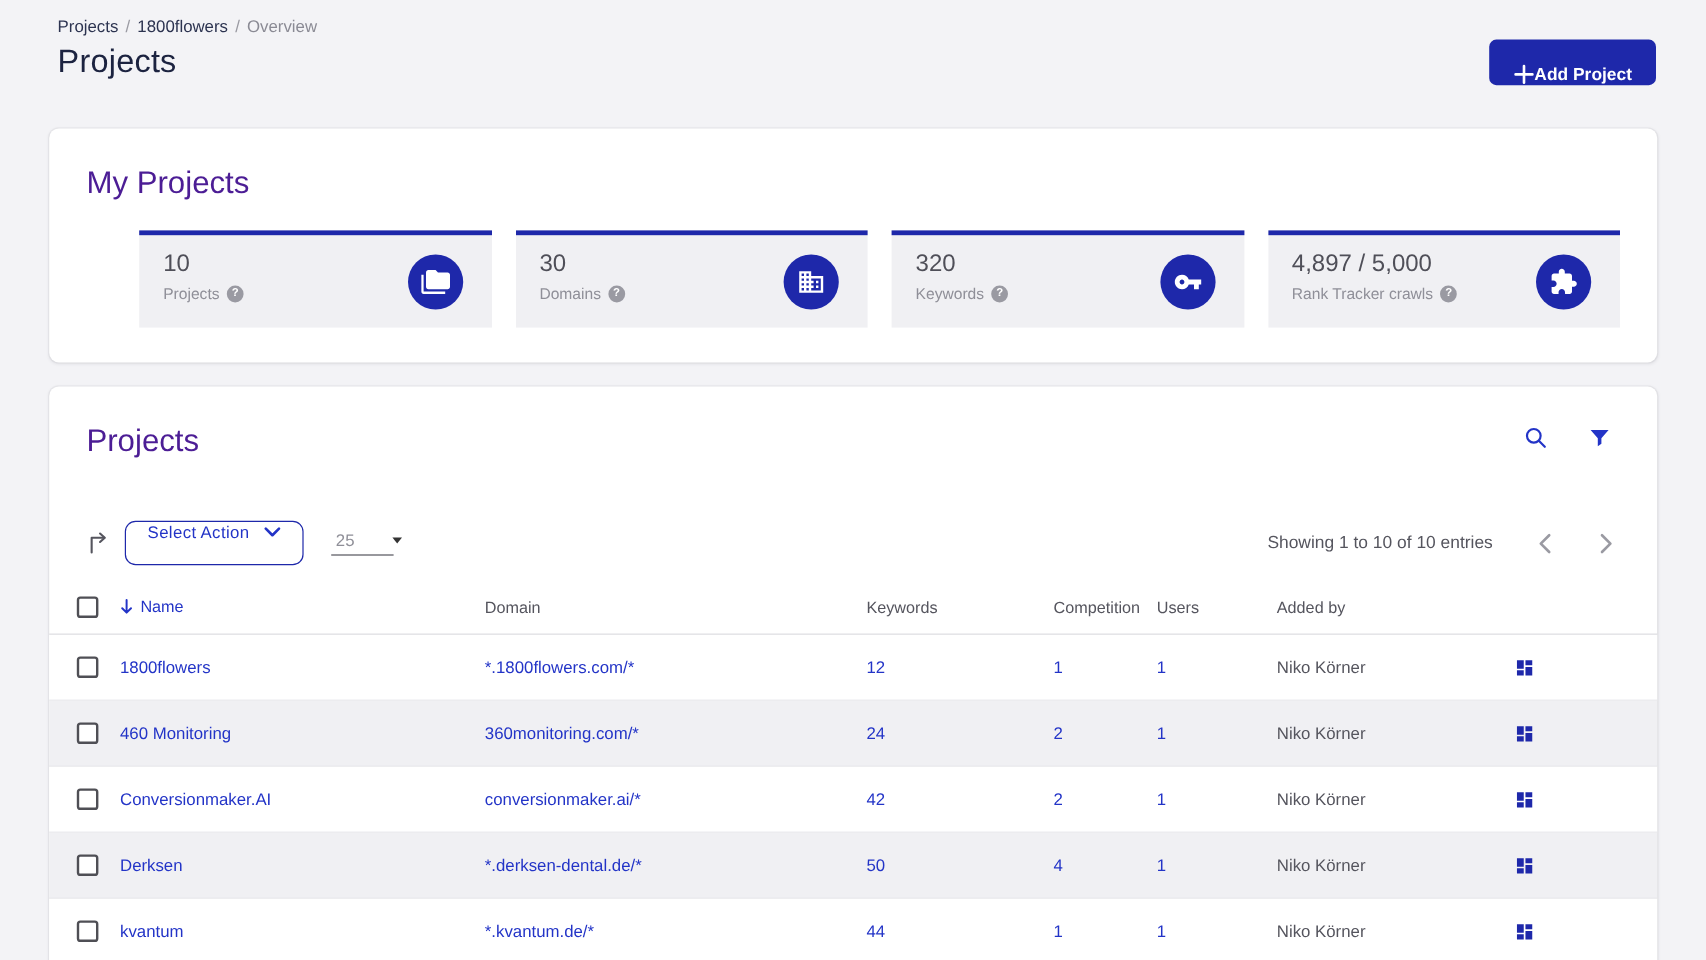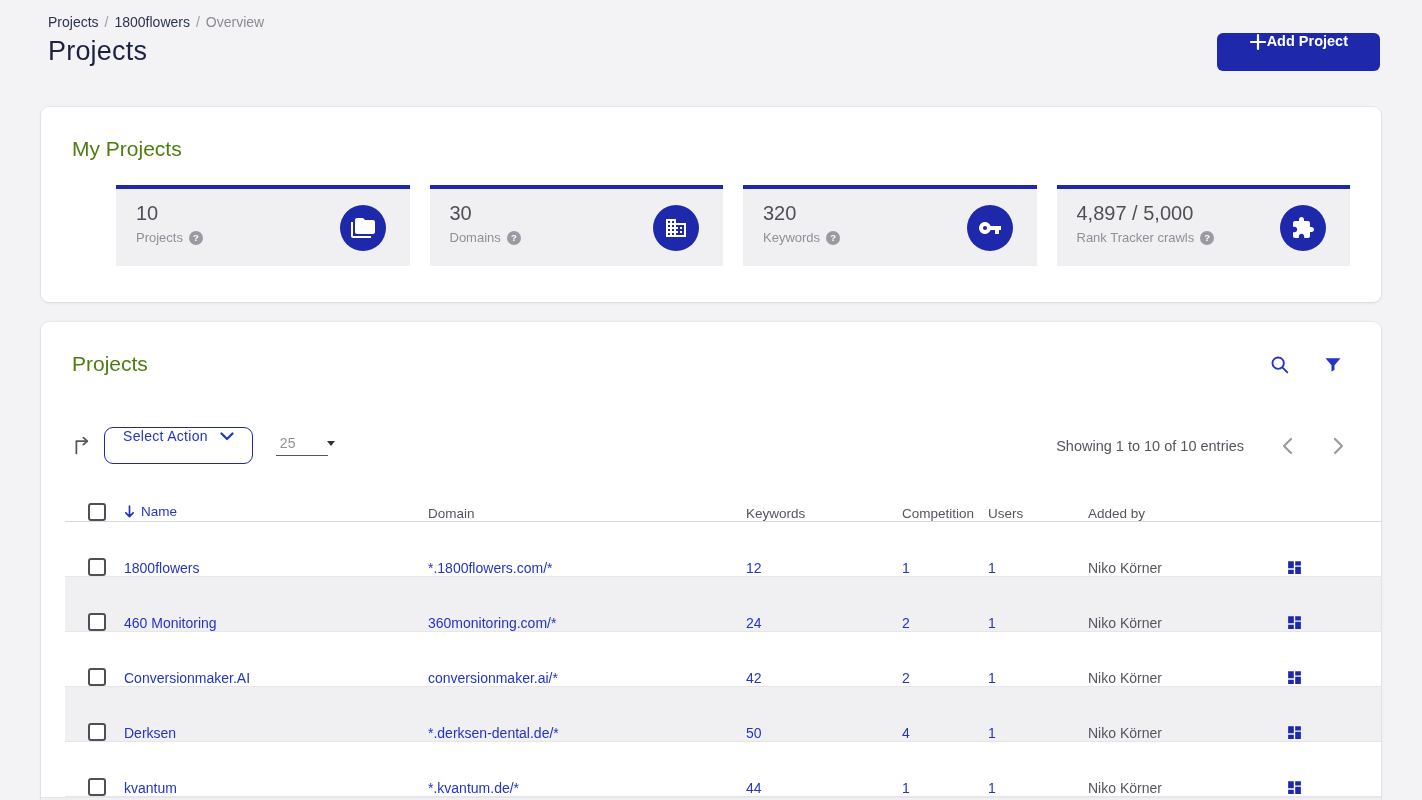--- a/index.html
+++ b/index.html
@@ -16,32 +16,32 @@
   .breadcrumb { padding:14px 0 0 48px; font-size:14px; }
   .breadcrumb a { color:#2c3350; text-decoration:none; cursor:pointer; }
   .breadcrumb .sep { color:#9a9aa2; margin:0 6px; }
   .breadcrumb .current { color:#8a8a94; }
 
   .page-header { position:relative; padding:6px 42px 0 48px; height:58px; }
   .page-header h1 { font-size:27px; font-weight:500; color:#1c2340; letter-spacing:.2px; }
   .add-btn {
     position:absolute; right:42px; top:3px;
     background:#1e28aa; color:#fff; border:none; border-radius:6px;
-    height:38px; padding:0 32px; font-size:14.5px; font-weight:600;
-    display:flex; align-items:flex-start; cursor:pointer;
+    height:38px; padding:0 20px; font-size:14.5px; font-weight:600;
+    display:flex; align-items:flex-end; cursor:pointer;
     font-family:inherit;
   }
   .add-btn svg { display:block; }
 
   
   .card {
     background:#fff; border-radius:8px; margin:0 41px;
     box-shadow:0 1px 3px rgba(40,40,60,.10), 0 0 0 1px rgba(40,40,60,.04);
   }
-  .card h2 { font-size:21px; font-weight:500; color:#4d7c0f; }
+  .card h2 { font-size:26px; font-weight:500; color:#4c1d95; }
 
   .my-projects-card { margin-top:19px; height:195px; padding:30px 31px 0; }
   .stats-row { display:flex; gap:20px; margin-top:24px;padding-left:44px; }
   .stat-card {
     width:304px; height:81px; background:#f0f0f3;
     border-top:4px solid #1e28aa; position:relative;
     padding:13px 0 0 20px; cursor:pointer;
   }
   .stat-value { font-size:20px; color:#4f4f58; }
   .stat-label { font-size:13px; color:#8f8f98; margin-top:5px; display:flex; align-items:center; gap:6px; }
@@ -79,21 +79,21 @@
   }
   .tri-down { width:0; height:0; border-left:4px solid transparent; border-right:4px solid transparent; border-top:5px solid #333; }
   .toolbar-spacer { flex:1; }
   .showing-text { font-size:14.5px; color:#55555e; }
   .pager-btn { background:none; border:none; cursor:pointer; padding:0; display:flex; }
   .pager-prev { margin-left:37px; }
   .pager-next { margin-left:38px; margin-right:5px; }
 
   
   .table { margin-top:13px; }
-  .trow { display:flex; align-items:flex-end;margin-left:24px; }
+  .trow { display:flex; align-items:center; }
   .thead { height:45px; border-bottom:1px solid #d8d8dd; font-size:13.5px; color:#55555e; }
   .tbody-row { height:55px; font-size:14px; border-bottom:1px solid #e6e6ea; background:#fff; }
   .tbody-row.alt { background:#f0f0f3; }
   .col-check { width:59px; padding-left:23px; display:flex; align-items:center; }
   .col-name { width:304px; }
   .col-domain { width:318px; }
   .col-keywords { width:156px; }
   .col-competition { width:86px; }
   .col-users { width:100px; }
   .col-added { width:198px; }

